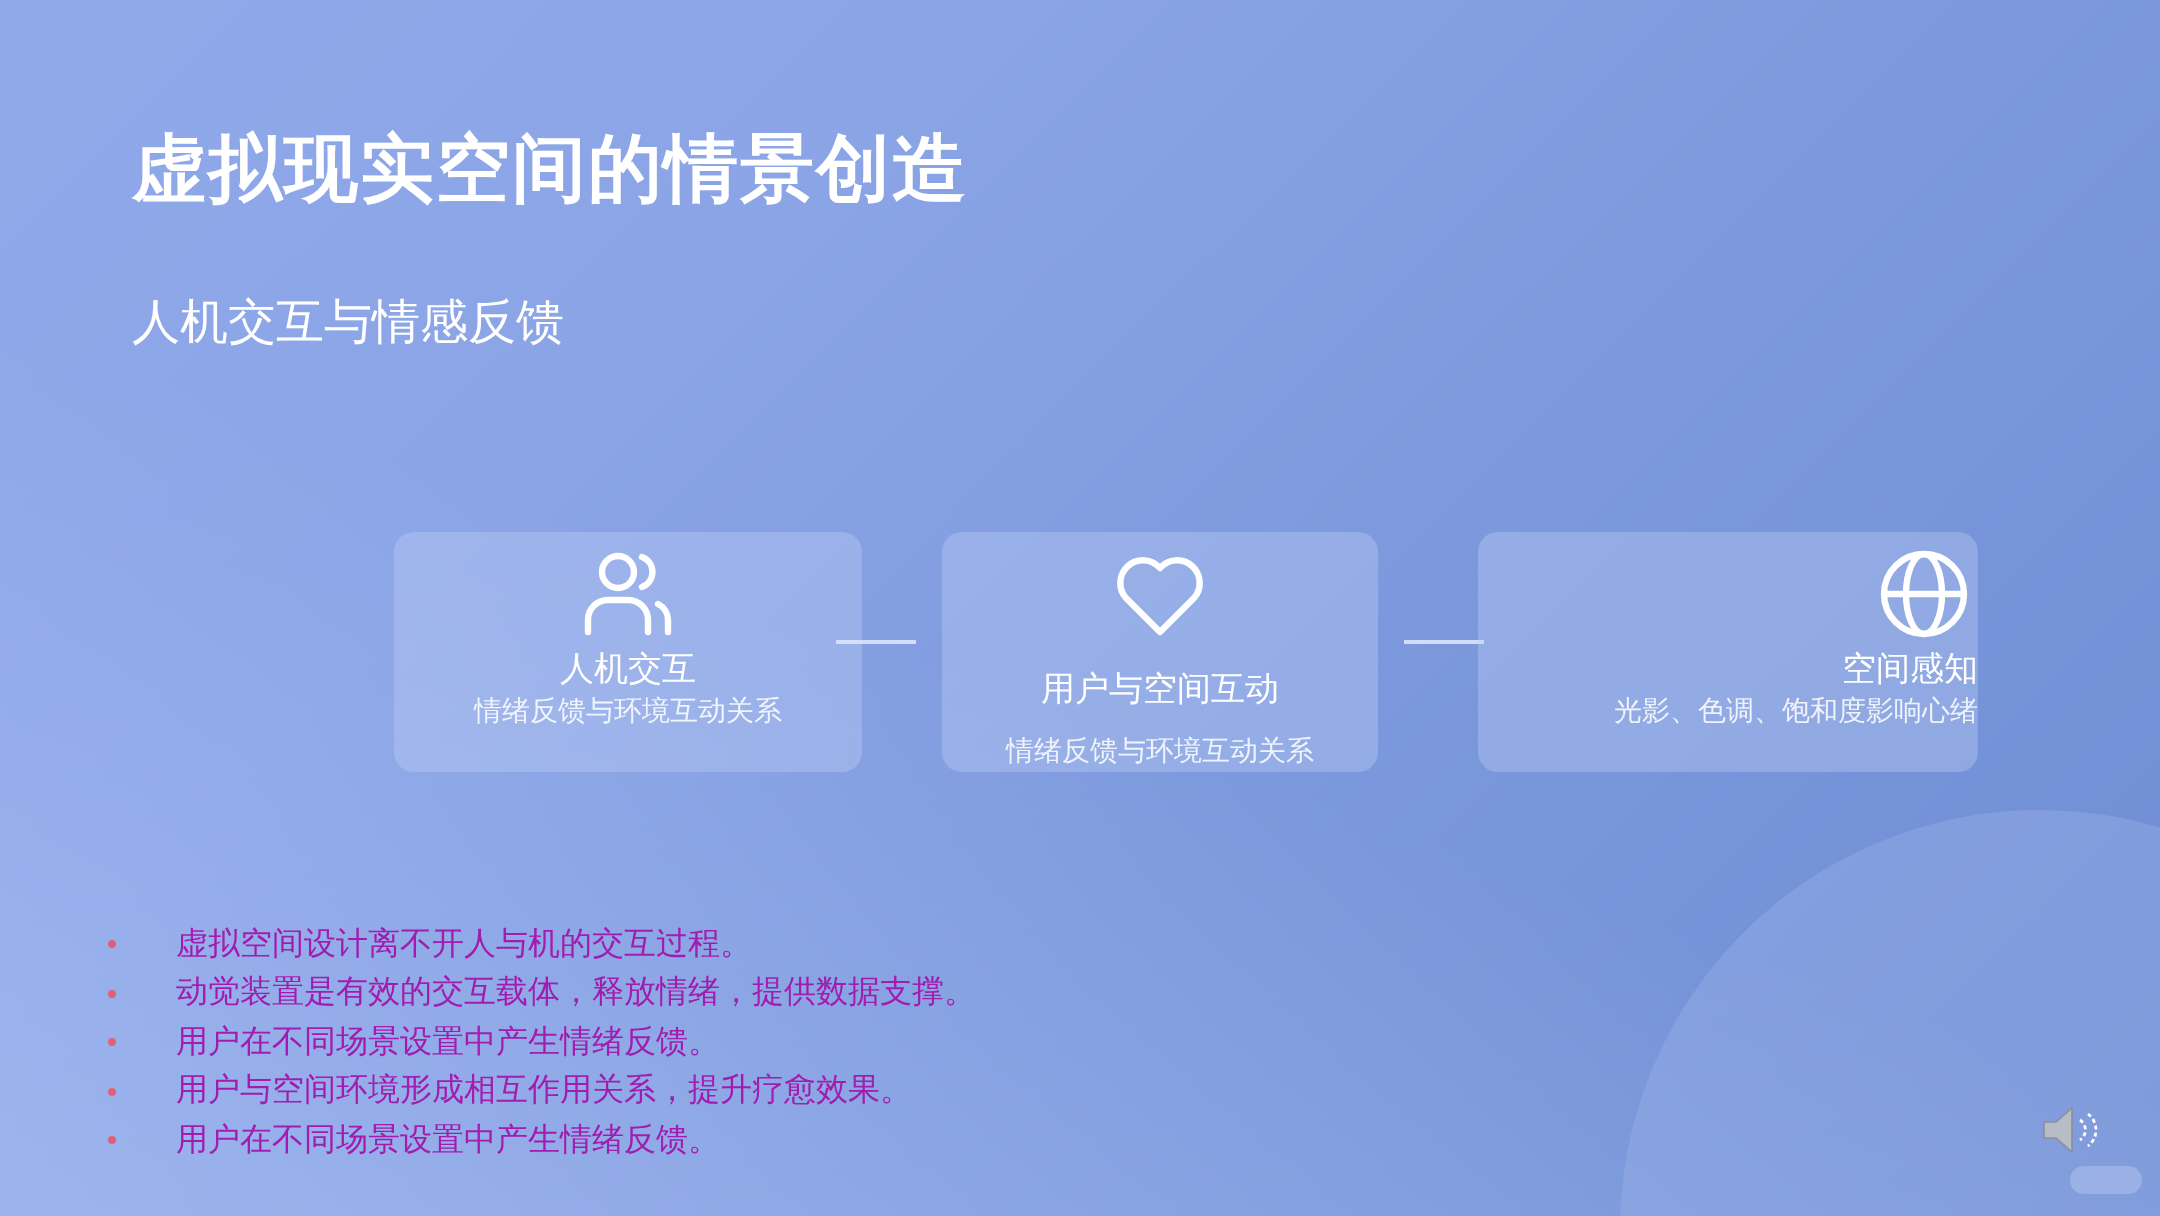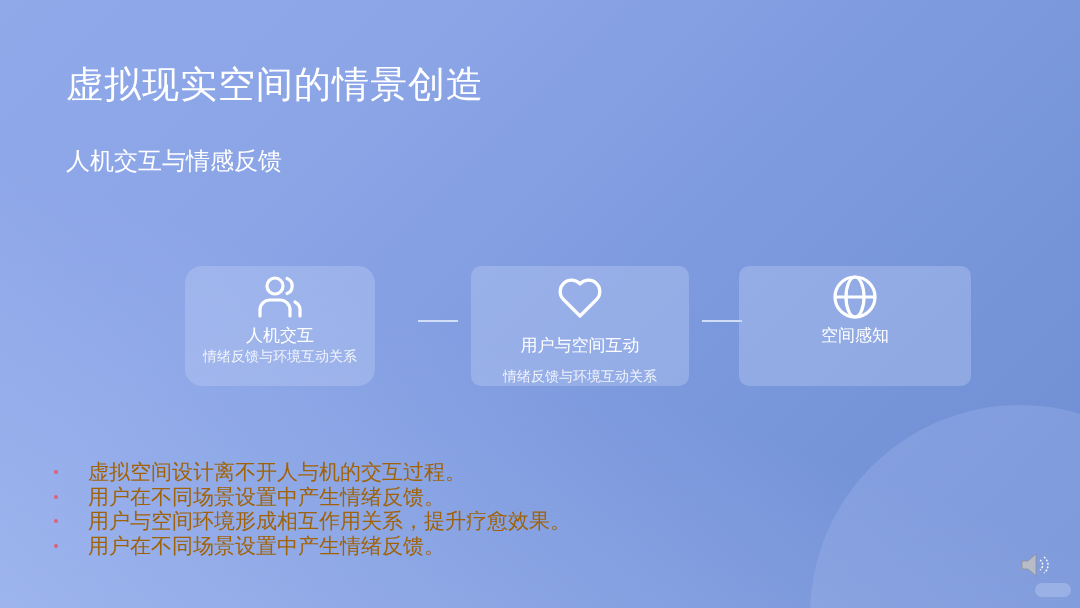--- a/index.html
+++ b/index.html
@@ -16,21 +16,21 @@
   }
   .deco-circle {
     position: absolute;
     left: 810px; top: 405px;
     width: 420px; height: 420px;
     border-radius: 50%;
     background: rgba(160,180,235,0.35);
   }
   .title {
     position: absolute; left: 66px; top: 60px;
-    font-size: 37px; font-weight: normal; color: #ffffff;
+    font-size: 37px; font-weight: bold; color: #ffffff;
     letter-spacing: 1px;
   }
   .subtitle {
     position: absolute; left: 66px; top: 145px;
     font-size: 24px; color: #ffffff;
   }
   .card {
     position: absolute; top: 266px; height: 120px;
     background: rgba(190,205,245,0.38);
     border-radius: 10px;
@@ -45,21 +45,21 @@
     position: absolute; top: 320px; height: 2px;
     background: rgba(225,232,250,0.85);
   }
   .bullets {
     position: absolute; left: 50px; top: 460px;
     list-style: none;
   }
   .bullets li {
     display: flex; align-items: center;
     height: 24.5px;
-    font-size: 21px; color: #a16207;
+    font-size: 16px; color: #a21caf;
   }
   .bullets .dot {
     width: 4px; height: 4px; border-radius: 50%;
     background: #e0607a;
     margin-left: 4px; margin-right: 30px;
   }
   .speaker {
     position: absolute; left: 1020px; top: 552px; width: 32px; height: 26px;
   }
   .pill {
@@ -70,21 +70,21 @@
 </style>
 </head>
 <body>
 
 <div class="bg-overlay"></div>
 <div class="deco-circle"></div>
 
 <h1 class="title">虚拟现实空间的情景创造</h1>
 <div class="subtitle">人机交互与情感反馈</div>
 
-<div class="card" style="left:185px; width:190px;border-radius:17px;">
+<div class="card" style="left:197px; width:234px;">
   <div class="icon">
     <svg viewBox="0 0 50 50" fill="none" stroke="#ffffff" stroke-width="3.2" stroke-linecap="round">
       <circle cx="20" cy="14" r="8"></circle>
       <path d="M5 44 V38 a10 10 0 0 1 10 -10 h10 a10 10 0 0 1 10 10 V44"></path>
       <path d="M32 6.5 a8 8 0 0 1 0 15"></path>
       <path d="M40 30 a9 9 0 0 1 5 8 V44"></path>
     </svg>
   </div>
   <div class="label">人机交互</div>
   <div class="desc">情绪反馈与环境互动关系</div>
@@ -97,35 +97,40 @@
     <svg viewBox="0 0 50 50" fill="none" stroke="#ffffff" stroke-width="3.2" stroke-linejoin="round">
       <path d="M25 44 L8 27 A10.5 10.5 0 0 1 25 12 A10.5 10.5 0 0 1 42 27 Z"></path>
     </svg>
   </div>
   <div class="label">用户与空间互动</div>
   <div class="desc">情绪反馈与环境互动关系</div>
 </div>
 
 <div class="connector" style="left:702px; width:40px;"></div>
 
-<div class="card" style="left:739px; width:232px;">
+<div class="card" style="left:739px; width:250px;align-items:flex-end;">
   <div class="icon">
     <svg viewBox="0 0 50 50" fill="none" stroke="#ffffff" stroke-width="3.2">
       <circle cx="25" cy="25" r="20"></circle>
       <ellipse cx="25" cy="25" rx="9" ry="20"></ellipse>
       <line x1="5" y1="25" x2="45" y2="25"></line>
     </svg>
   </div>
   <div class="label">空间感知</div>
+  <div class="desc">光影、色调、饱和度影响心绪</div>
 </div>
 
 <ul class="bullets">
   <li>
       <span class="dot"></span>
       <span>虚拟空间设计离不开人与机的交互过程。</span>
+    </li>
+  <li>
+      <span class="dot"></span>
+      <span>动觉装置是有效的交互载体，释放情绪，提供数据支撑。</span>
     </li>
   <li>
       <span class="dot"></span>
       <span>用户在不同场景设置中产生情绪反馈。</span>
     </li>
   <li>
       <span class="dot"></span>
       <span>用户与空间环境形成相互作用关系，提升疗愈效果。</span>
     </li>
   <li>

